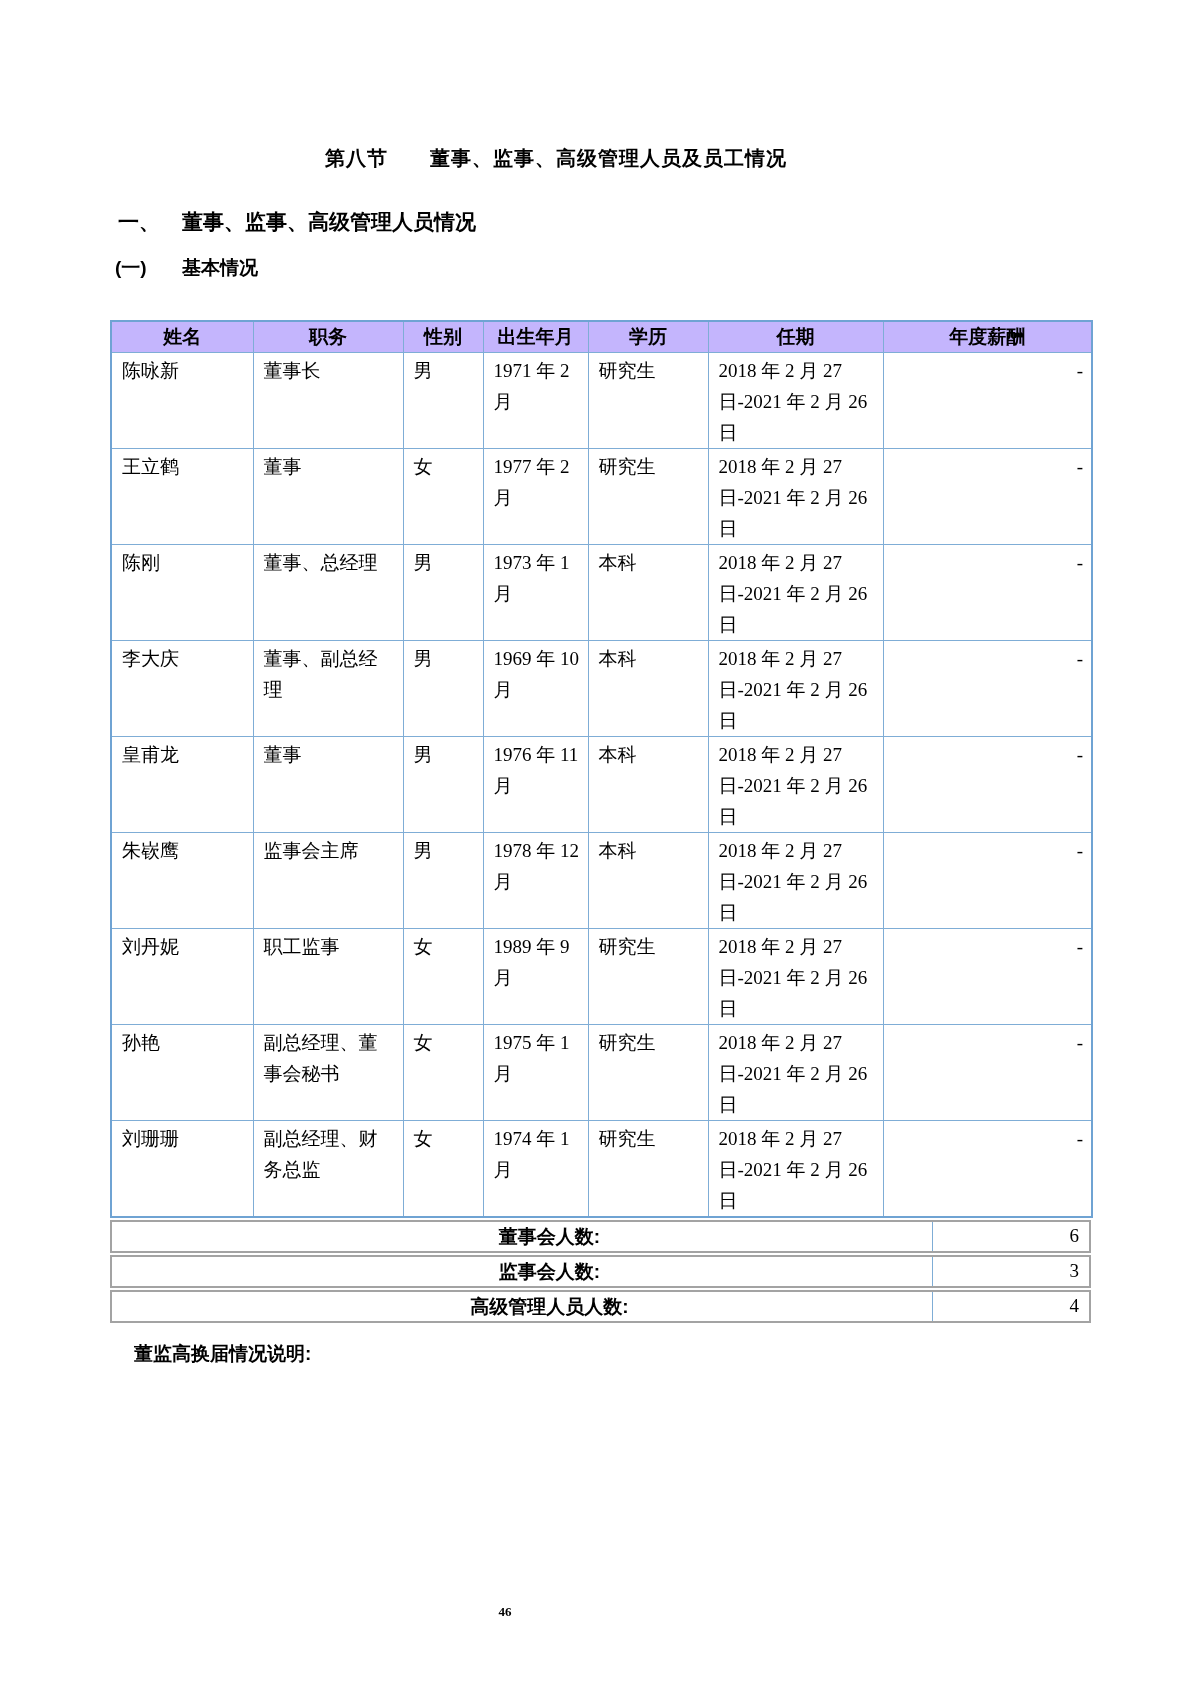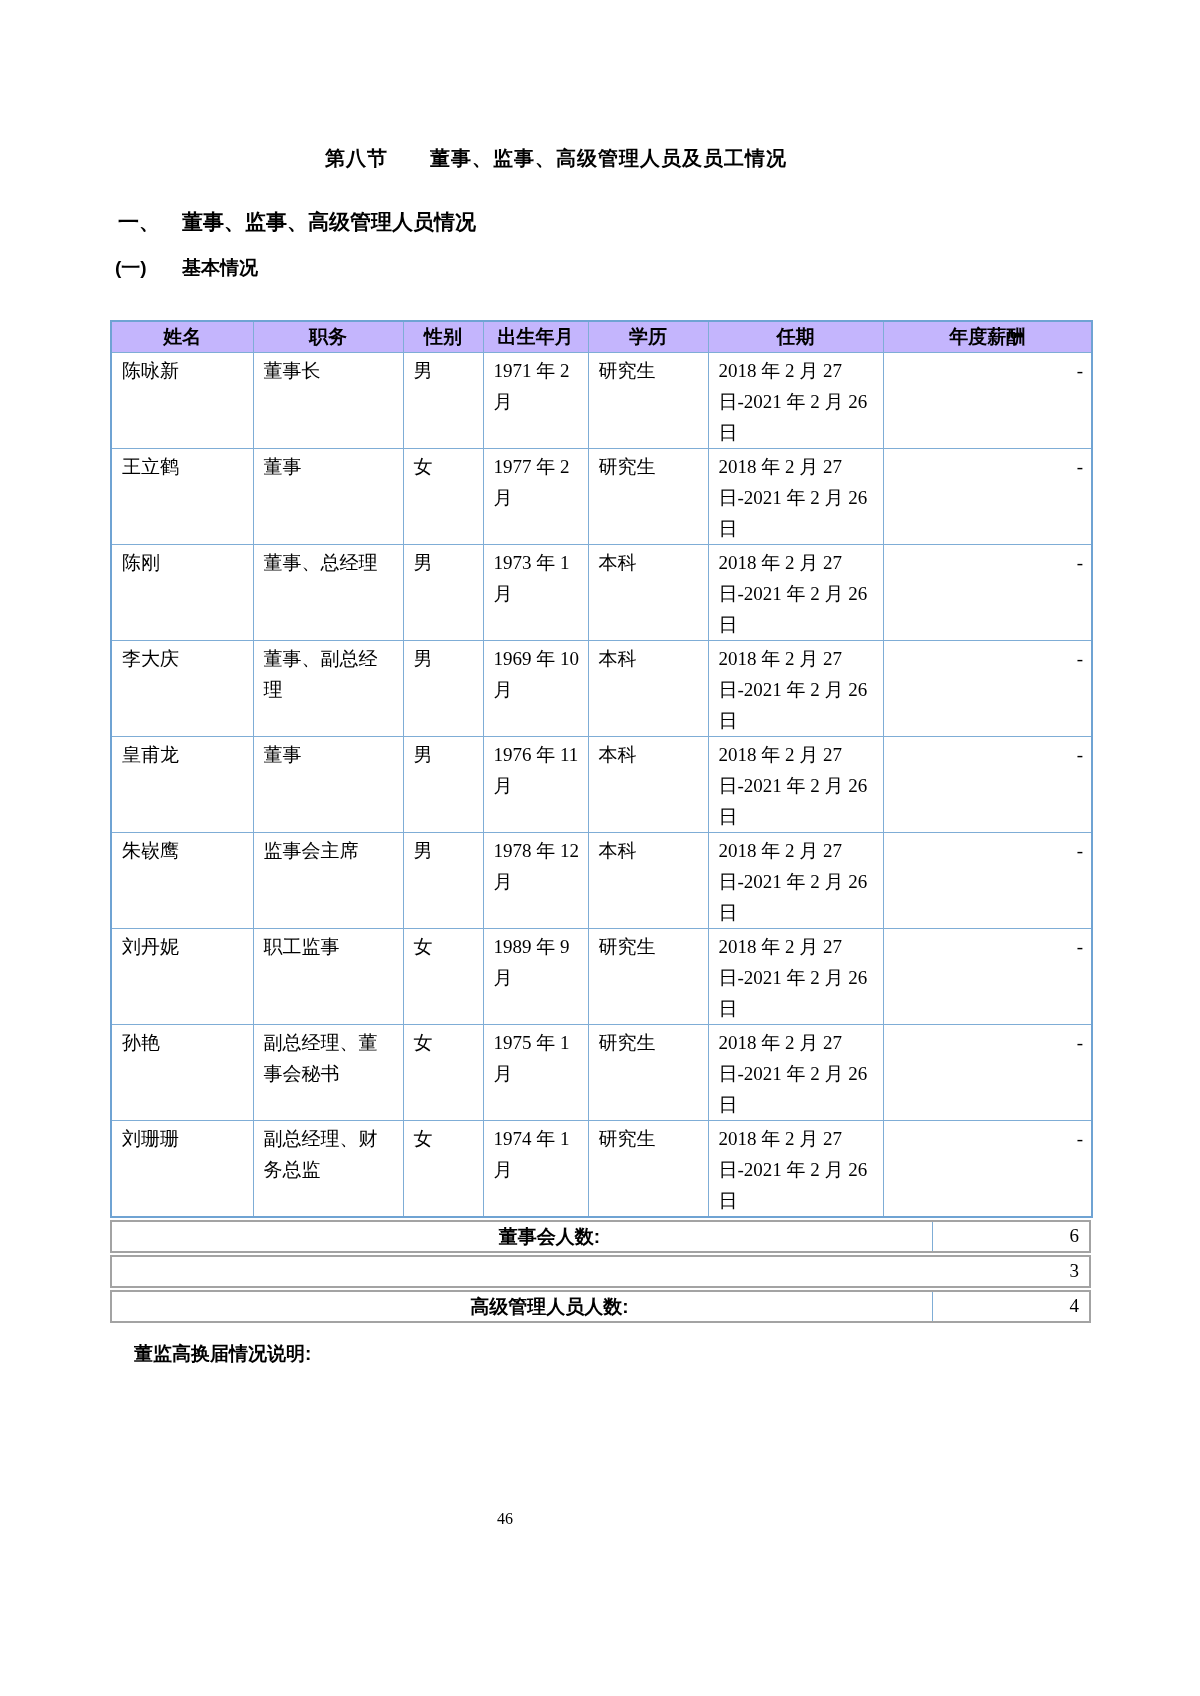--- a/index.html
+++ b/index.html
@@ -90,23 +90,24 @@
     font-size:19px; line-height:28px;
   }
   .footnote {
     margin:18px 0 0 134px;
     font-family:"Liberation Sans", sans-serif;
     font-weight:bold;
     font-size:19px;
   }
   .page-number {
     position:absolute;
-    top:1510px; left:505px;
+    top:1604px; left:505px;
     transform:translateX(-50%);
-    font-size:16px;
+    font-size:13px;
+    font-weight:bold;
   }
 </style>
 </head>
 <body>
 
 <div class="doc-title">第八节　　董事、监事、高级管理人员及员工情况</div>
 
 <div class="heading-1">
   <span class="h-num">一、</span>
   <span class="h-text">董事、监事、高级管理人员情况</span>
@@ -221,20 +222,21 @@
       <td class="cell-salary">-</td>
     </tr>
   </tbody>
 </table>
 
 <div class="summary-bar">
   <div class="sum-label">董事会人数:</div>
   <div class="sum-value">6</div>
 </div>
 <div class="summary-bar">
+  <div class="sum-label">监事会人数:</div>
   <div class="sum-value">3</div>
 </div>
 <div class="summary-bar">
   <div class="sum-label">高级管理人员人数:</div>
   <div class="sum-value">4</div>
 </div>
 
 <div class="footnote">董监高换届情况说明:</div>
 
 <div class="page-number">46</div>

